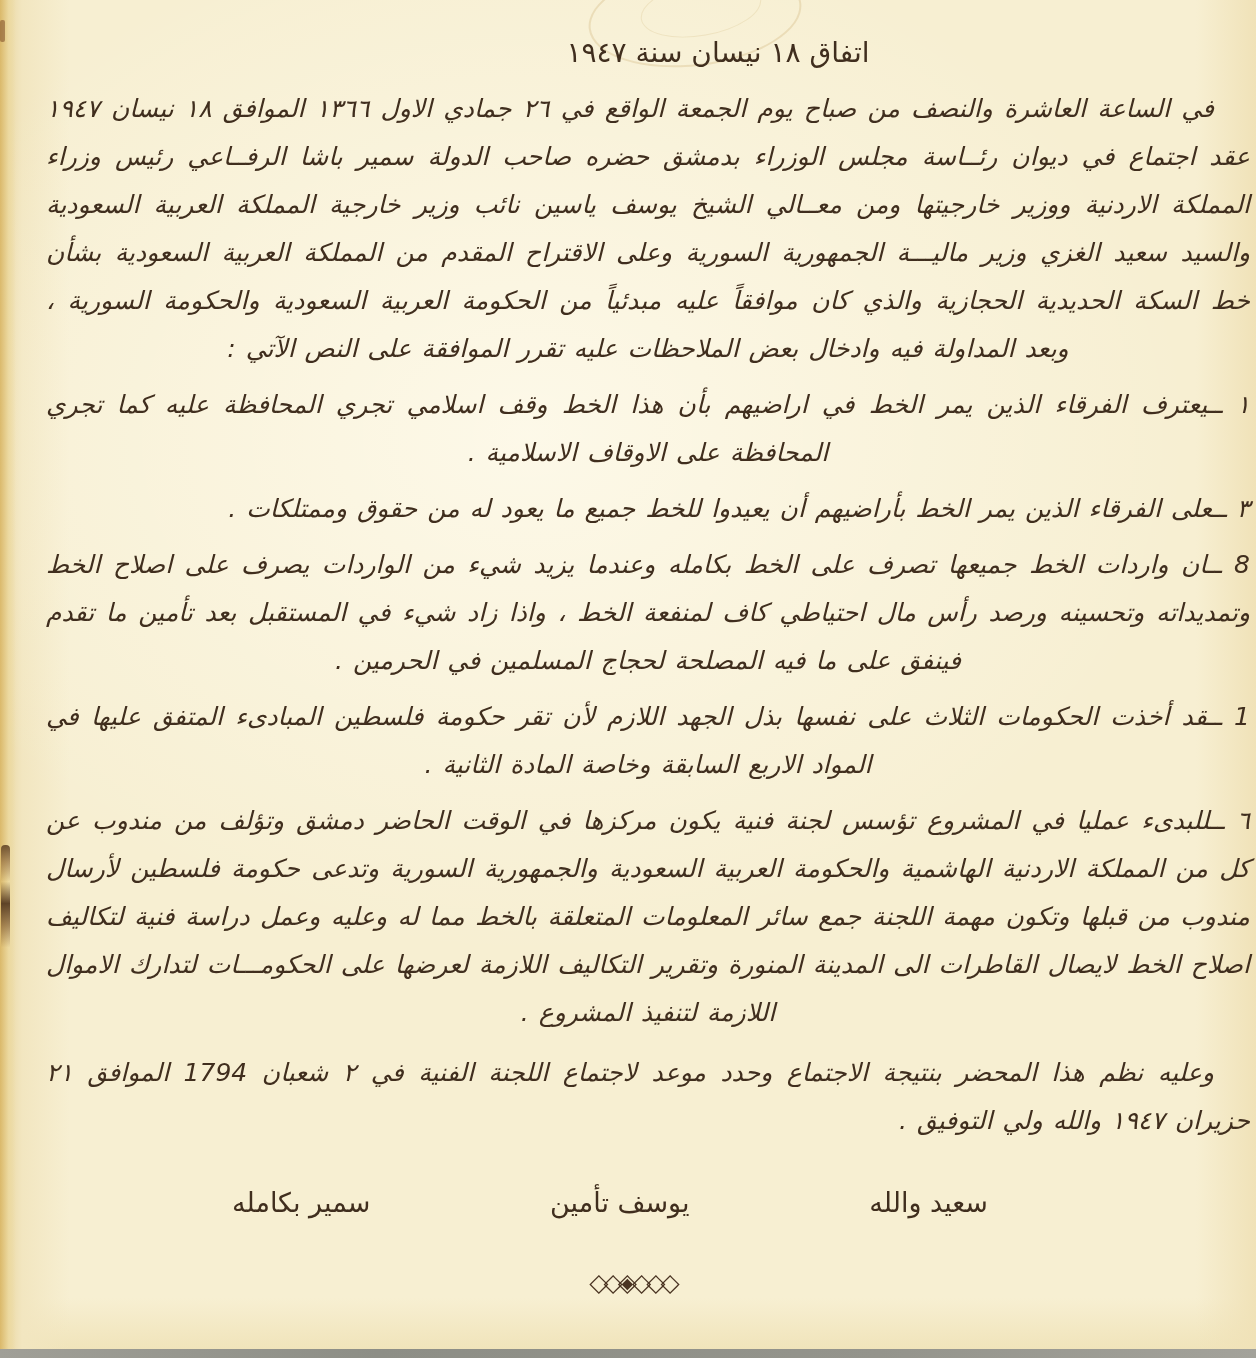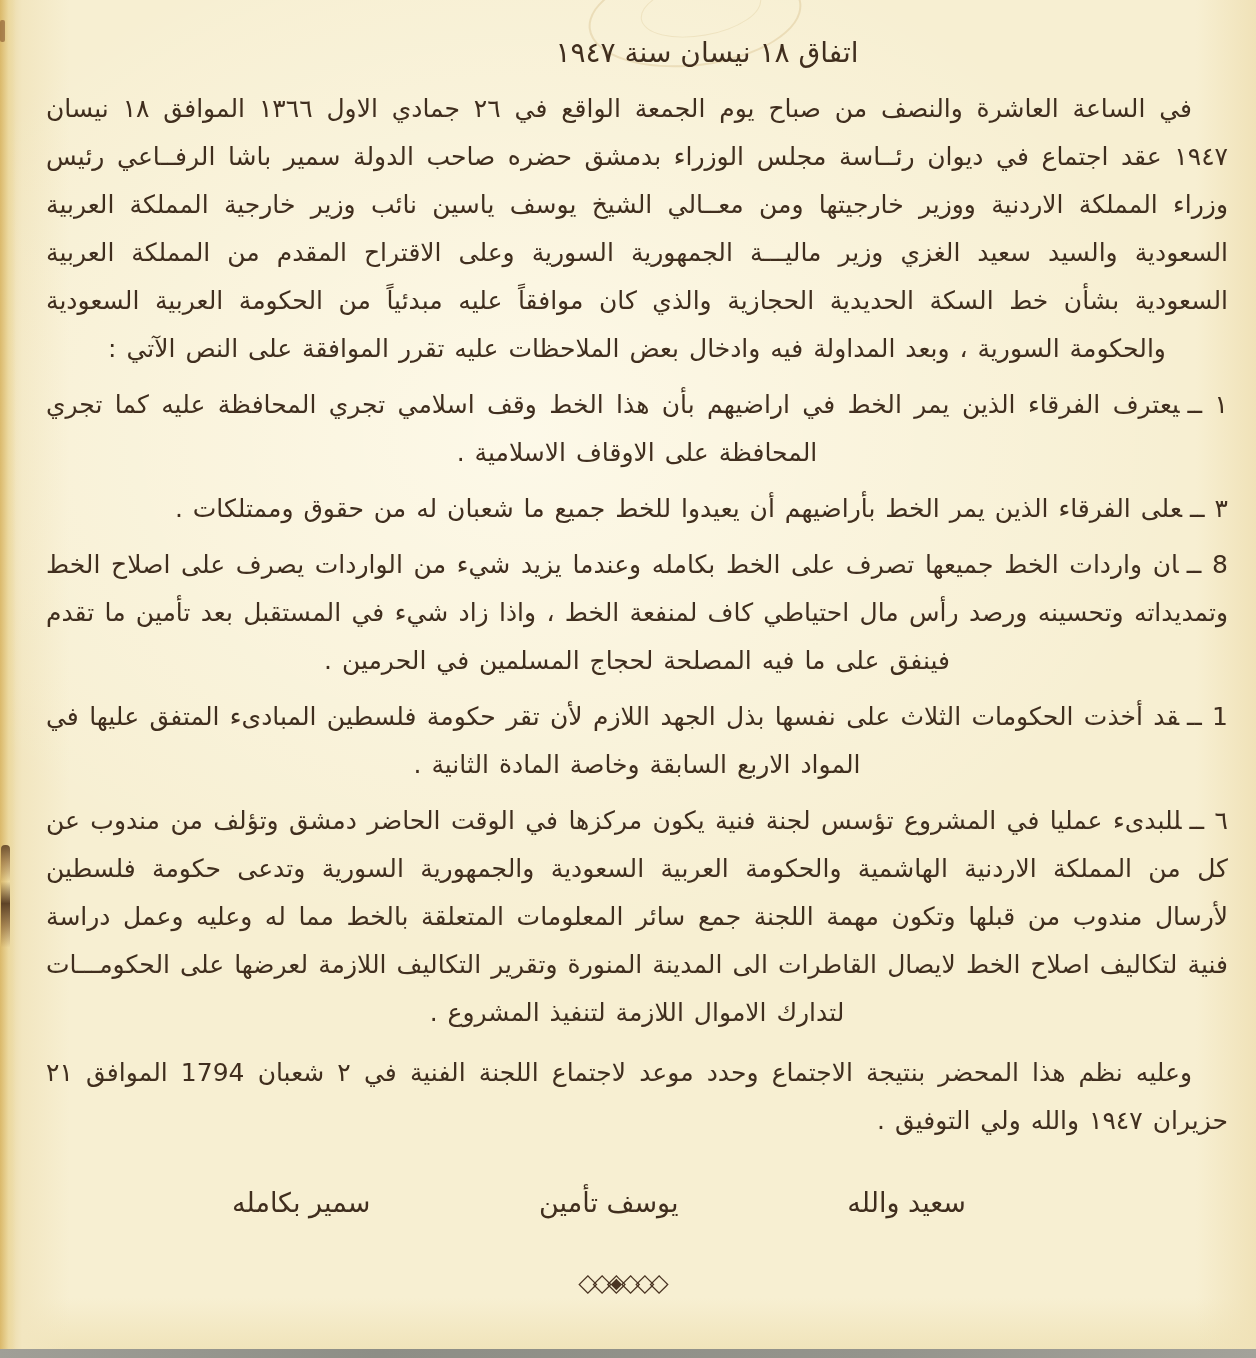--- a/index.html
+++ b/index.html
@@ -49,42 +49,43 @@
     border-radius: 50%;
     transform: rotate(-7deg);
   }
   .watermark-inner {
     position: absolute; top: -18px; left: 640px; width: 120px; height: 52px;
     border: 1px solid rgba(206,176,116,0.22);
     border-radius: 50%;
     transform: rotate(-10deg);
   }
   
-  .content { position: relative; padding: 36px 28px 0 46px; }
+  .content { position: relative; padding: 36px 6px 0 46px; }
   .title {
     font-size: 28px;
     font-weight: normal;
     text-align: center;
     margin: 0 0 16px 0;
     transform: translateX(70px);
     letter-spacing: 1px;
   }
   .para {
     font-size: 25px;
     line-height: 48px;
     text-align: justify;
     text-align-last: right;
     margin: 0 0 8px 0;
     word-spacing: 2px;
+    font-style: italic;
   }
   .center-last { text-align-last: center; }
   .opening  { text-indent: 36px; }
   .closing  { text-indent: 36px; margin-top: 4px; }
   .article-6 { margin-bottom: 12px; }
-  .marker { margin-left: 8px; white-space: nowrap; }
+  .marker { margin-left: 0; white-space: nowrap; }
   .signatures {
     display: flex;
     justify-content: space-between;
     padding: 0 262px 0 186px;
     margin-top: 42px;
     font-size: 27px;
   }
   .divider {
     direction: ltr;
     text-align: center;
@@ -110,21 +111,21 @@
 
     <h1 class="title">اتفاق ١٨ نيسان سنة ١٩٤٧</h1>
 
     <p class="para opening center-last">في الساعة العاشرة والنصف من صباح يوم الجمعة الواقع في ٢٦ جمادي الاول ١٣٦٦ الموافق ١٨ نيسان ١٩٤٧ عقد اجتماع في ديوان رئــاسة مجلس الوزراء بدمشق حضره صاحب الدولة سمير باشا الرفــاعي رئيس وزراء المملكة الاردنية ووزير خارجيتها ومن معــالي الشيخ يوسف ياسين نائب وزير خارجية المملكة العربية السعودية والسيد سعيد الغزي وزير ماليـــة الجمهورية السورية وعلى الاقتراح المقدم من المملكة العربية السعودية بشأن خط السكة الحديدية الحجازية والذي كان موافقاً عليه مبدئياً من الحكومة العربية السعودية والحكومة السورية ، وبعد المداولة فيه وادخال بعض الملاحظات عليه تقرر الموافقة على النص الآتي :</p>
 
     <div>
       <p class="para center-last">
         <span class="marker">١ ــ</span><span>يعترف الفرقاء الذين يمر الخط في اراضيهم بأن هذا الخط وقف اسلامي تجري المحافظة عليه كما تجري المحافظة على الاوقاف الاسلامية .</span>
       </p>
       <p class="para">
-        <span class="marker">٣ ــ</span><span>على الفرقاء الذين يمر الخط بأراضيهم أن يعيدوا للخط جميع ما شعبان له من حقوق وممتلكات .</span>
+        <span class="marker">٣ ــ</span><span>على الفرقاء الذين يمر الخط بأراضيهم أن يعيدوا للخط جميع ما يعود له من حقوق وممتلكات .</span>
       </p>
       <p class="para center-last">
         <span class="marker">8 ــ</span><span>ان واردات الخط جميعها تصرف على الخط بكامله وعندما يزيد شيء من الواردات يصرف على اصلاح الخط وتمديداته وتحسينه ورصد رأس مال احتياطي كاف لمنفعة الخط ، واذا زاد شيء في المستقبل بعد تأمين ما تقدم فينفق على ما فيه المصلحة لحجاج المسلمين في الحرمين .</span>
       </p>
       <p class="para center-last">
         <span class="marker">1 ــ</span><span>قد أخذت الحكومات الثلاث على نفسها بذل الجهد اللازم لأن تقر حكومة فلسطين المبادىء المتفق عليها في المواد الاربع السابقة وخاصة المادة الثانية .</span>
       </p>
       <p class="para center-last article-6">
         <span class="marker">٦ ــ</span><span>للبدىء عمليا في المشروع تؤسس لجنة فنية يكون مركزها في الوقت الحاضر دمشق وتؤلف من مندوب عن كل من المملكة الاردنية الهاشمية والحكومة العربية السعودية والجمهورية السورية وتدعى حكومة فلسطين لأرسال مندوب من قبلها وتكون مهمة اللجنة جمع سائر المعلومات المتعلقة بالخط مما له وعليه وعمل دراسة فنية لتكاليف اصلاح الخط لايصال القاطرات الى المدينة المنورة وتقرير التكاليف اللازمة لعرضها على الحكومـــات لتدارك الاموال اللازمة لتنفيذ المشروع .</span>
       </p>

